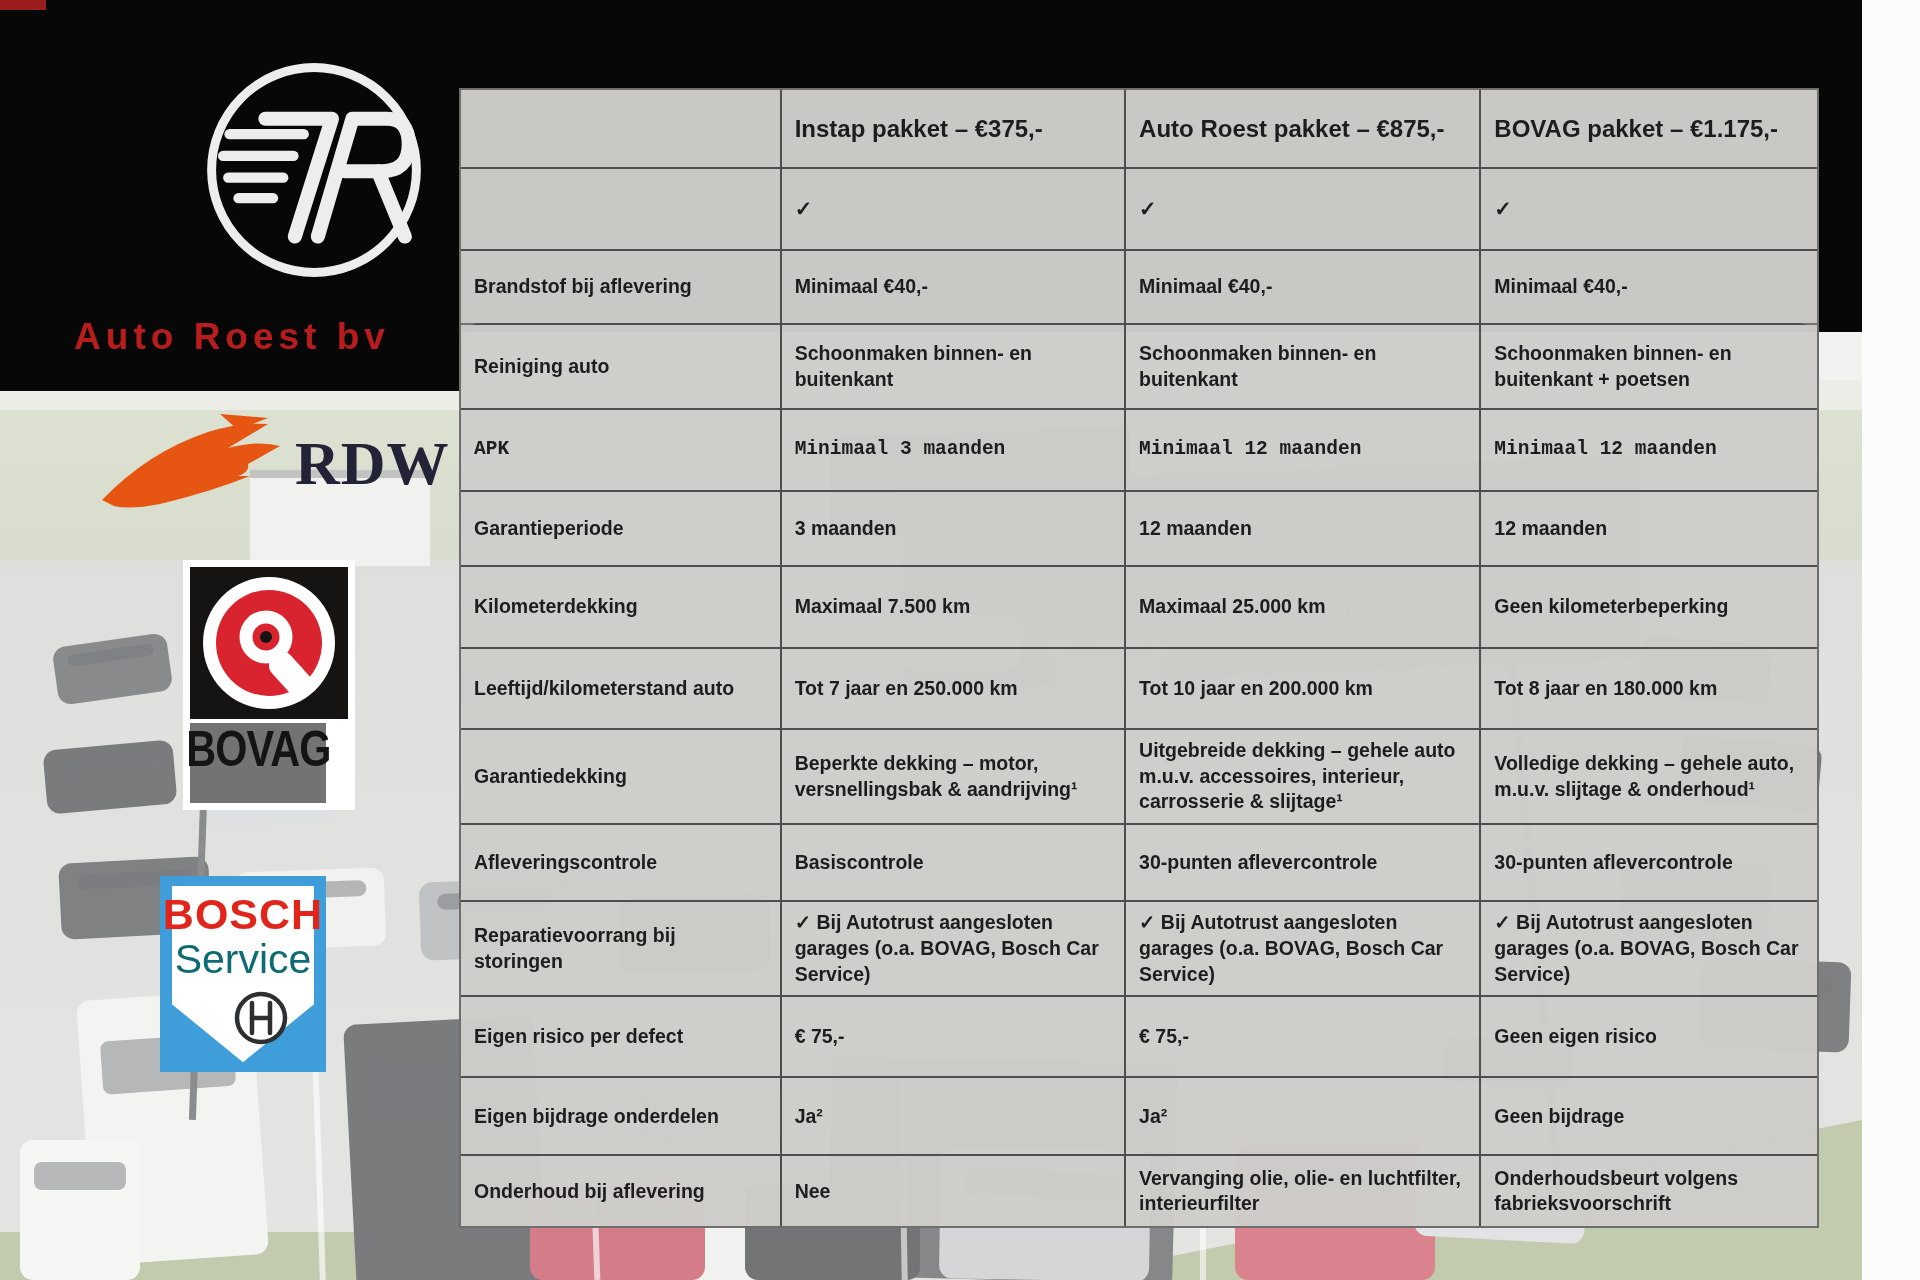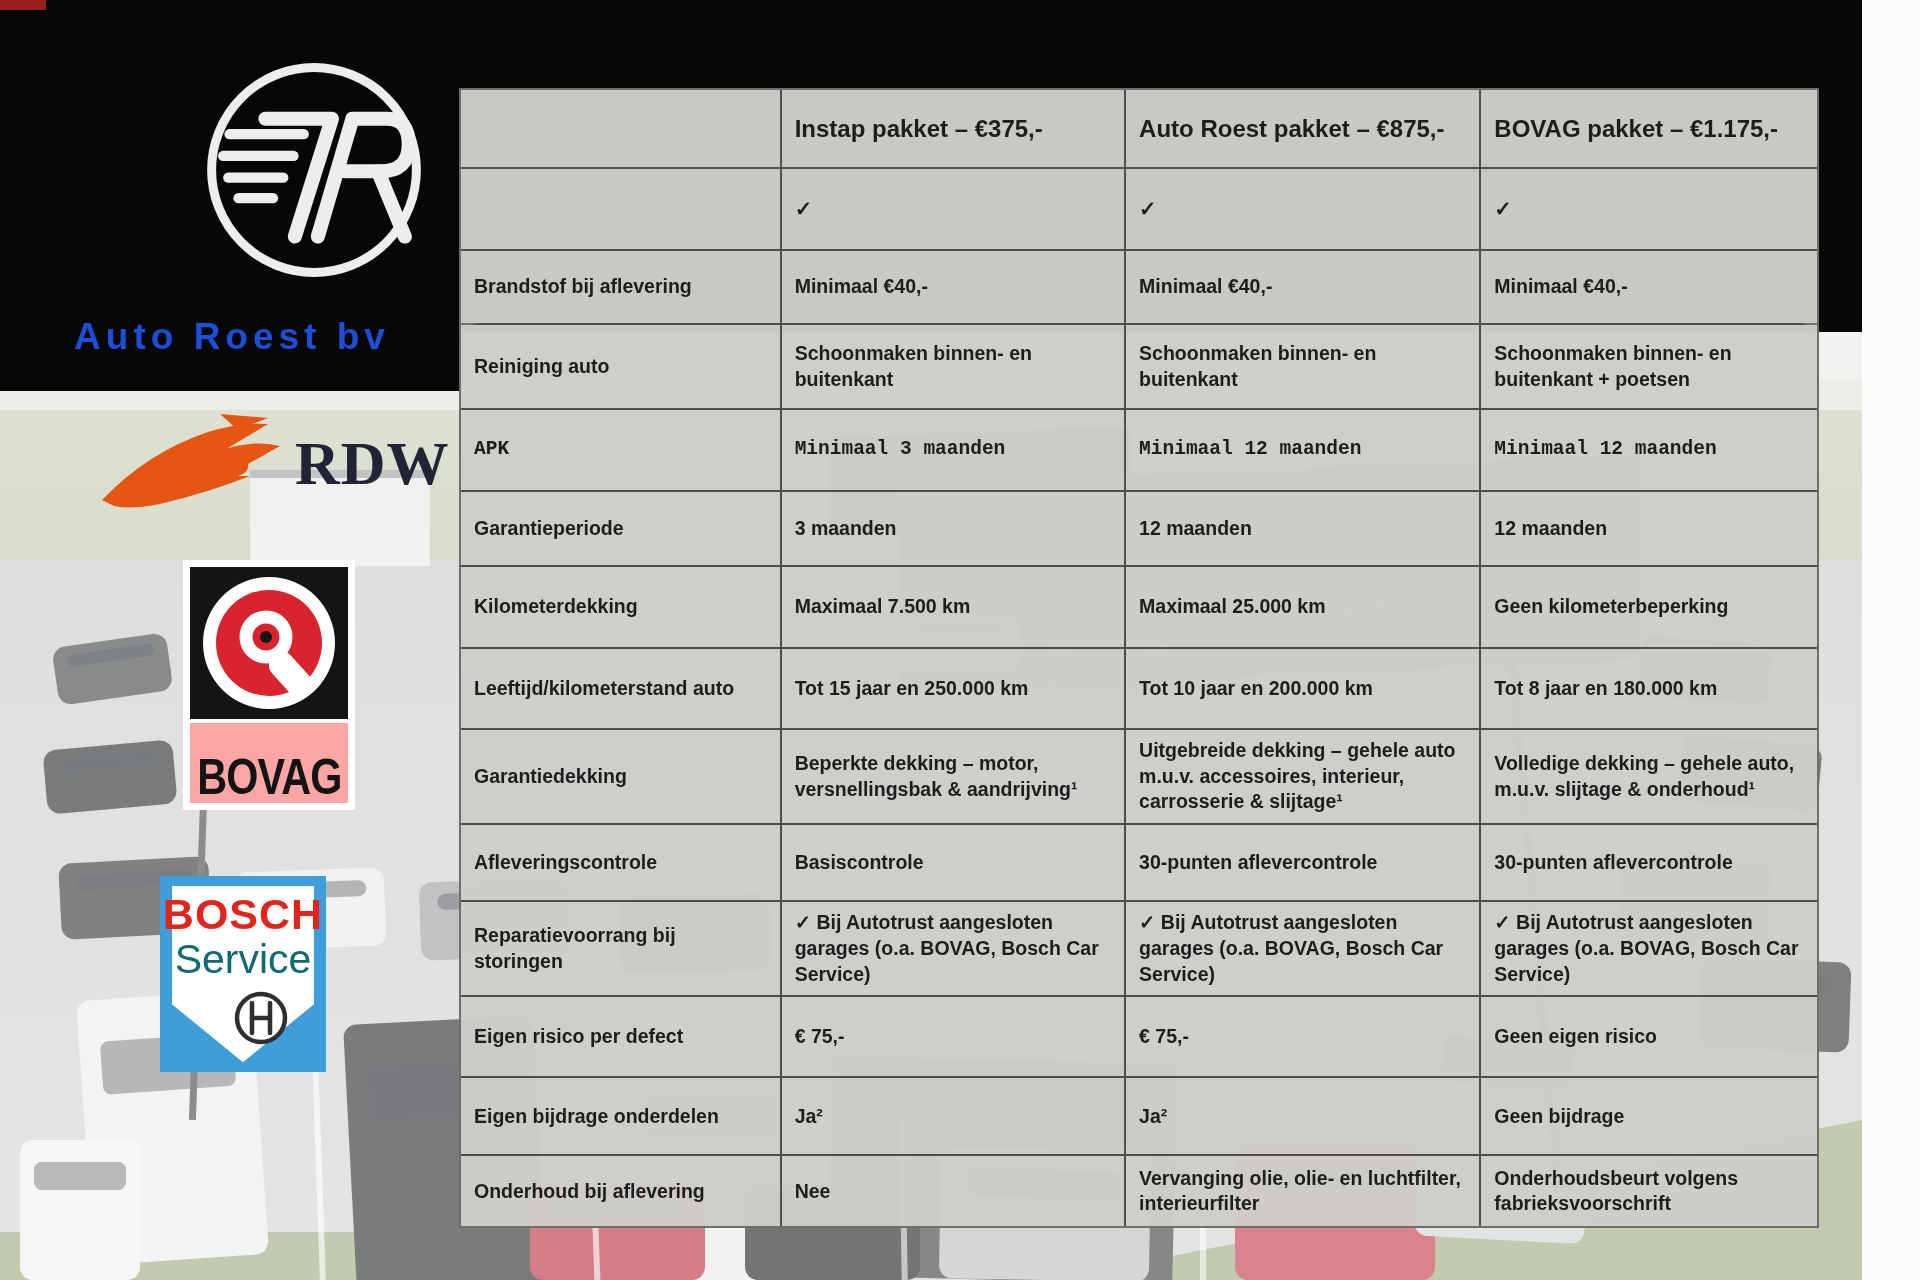--- a/index.html
+++ b/index.html
@@ -25,31 +25,31 @@
   .wash{position:absolute;left:0;top:330px;width:1862px;height:950px;background:rgba(255,255,255,0.40);}
 
   
   .bar-left{left:0;top:0;width:462px;height:391px;background:#070707;}
   .bar-top{left:460px;top:0;width:1402px;height:332px;background:#070707;}
   .rightstrip{left:1862px;top:0;width:58px;height:1280px;background:#fcfcfc;}
   .redsliver{left:0;top:0;width:46px;height:10px;background:#9b1d1d;}
 
   
   .ar-logo{left:186px;top:42px;width:256px;height:256px;}
-  .ar-name{left:62px;top:316px;width:340px;text-align:center;color:#1d4ed8;font-size:37px;font-weight:bold;letter-spacing:5px;white-space:nowrap;}
+  .ar-name{left:62px;top:316px;width:340px;text-align:center;color:#b91c1c;font-size:37px;font-weight:bold;letter-spacing:5px;white-space:nowrap;}
 
   
   .rdw{left:100px;top:412px;width:330px;height:110px;text-align:right;}
   .rdw svg{position:absolute;left:0;top:0;}
   .rdw-text{position:absolute;left:195px;top:16px;font-family:"Liberation Serif",serif;font-size:62px;font-weight:600;color:#232338;letter-spacing:1px;}
 
   
   .bovag{left:183px;top:560px;width:172px;height:250px;background:#ffffff;}
   .bovag-top{position:absolute;left:7px;top:7px;width:158px;height:152px;}
-  .bovag-band{position:absolute;left:7px;bottom:7px;width:158px;height:80px;background:#fca5a5;display:flex;align-items:flex-end;justify-content:center;}
+  .bovag-band{position:absolute;left:7px;bottom:7px;width:136px;height:80px;background:#737373;display:flex;align-items:flex-start;justify-content:center;}
   .bovag-band span{font-size:45px;font-weight:800;color:#141414;letter-spacing:-1px;transform:scale(0.92,1.12);}
 
   
   .bosch{left:160px;top:876px;width:166px;height:196px;background:#3f9ed9;}
   .bosch-pennant{position:absolute;left:7%;top:5%;width:86%;height:90%;background:#ffffff;clip-path:polygon(0 0,100% 0,100% 67%,50% 100%,0 67%);}
   .bosch-t1{position:absolute;left:0;top:14px;width:100%;text-align:center;color:#e1251b;font-size:43px;font-weight:800;letter-spacing:1px;}
   .bosch-t2{position:absolute;left:0;top:60px;width:100%;text-align:center;color:#0e6b74;font-size:41px;font-weight:400;}
   .bosch-anker{position:absolute;left:71px;top:112px;}
 
   
@@ -256,21 +256,21 @@
         <div class="pt-cell ">12 maanden</div>
       </div>
       <div class="pt-row" style="min-height: 80px;">
         <div class="pt-cell ">Kilometerdekking</div>
         <div class="pt-cell ">Maximaal 7.500 km</div>
         <div class="pt-cell ">Maximaal 25.000 km</div>
         <div class="pt-cell ">Geen kilometerbeperking</div>
       </div>
       <div class="pt-row" style="min-height: 79px;">
         <div class="pt-cell ">Leeftijd/kilometerstand auto</div>
-        <div class="pt-cell ">Tot 15 jaar en 250.000 km</div>
+        <div class="pt-cell ">Tot 7 jaar en 250.000 km</div>
         <div class="pt-cell ">Tot 10 jaar en 200.000 km</div>
         <div class="pt-cell ">Tot 8 jaar en 180.000 km</div>
       </div>
       <div class="pt-row" style="min-height: 86px;">
         <div class="pt-cell ">Garantiedekking</div>
         <div class="pt-cell ">Beperkte dekking – motor, versnellingsbak &amp; aandrijving¹</div>
         <div class="pt-cell ">Uitgebreide dekking – gehele auto m.u.v. accessoires, interieur, carrosserie &amp; slijtage¹</div>
         <div class="pt-cell ">Volledige dekking – gehele auto, m.u.v. slijtage &amp; onderhoud¹</div>
       </div>
       <div class="pt-row" style="min-height: 75px;">

